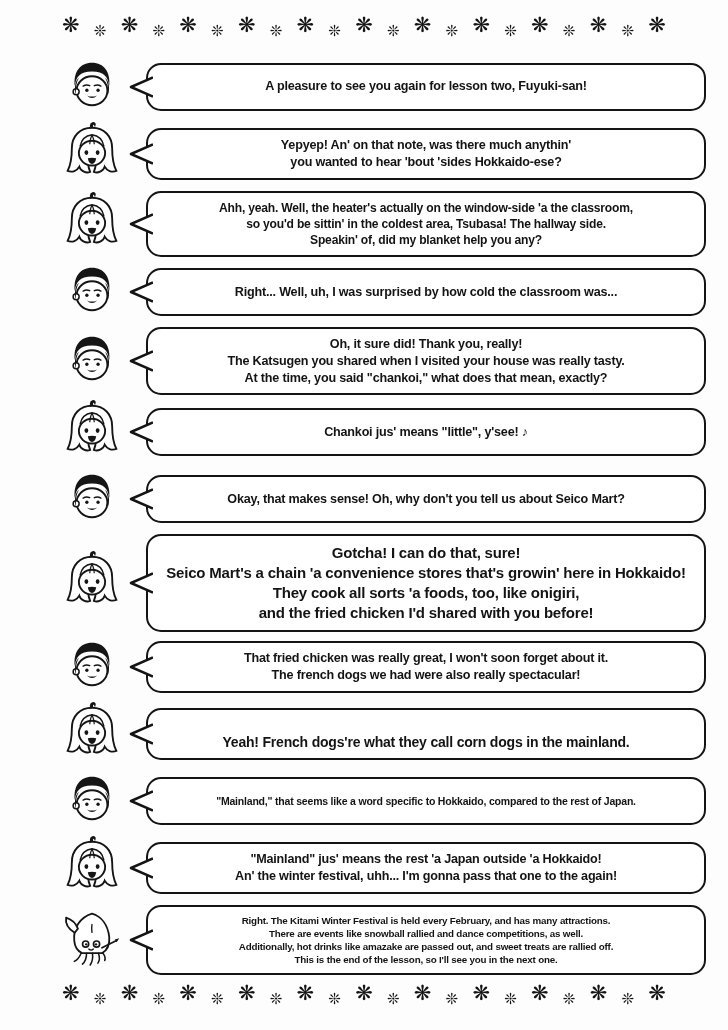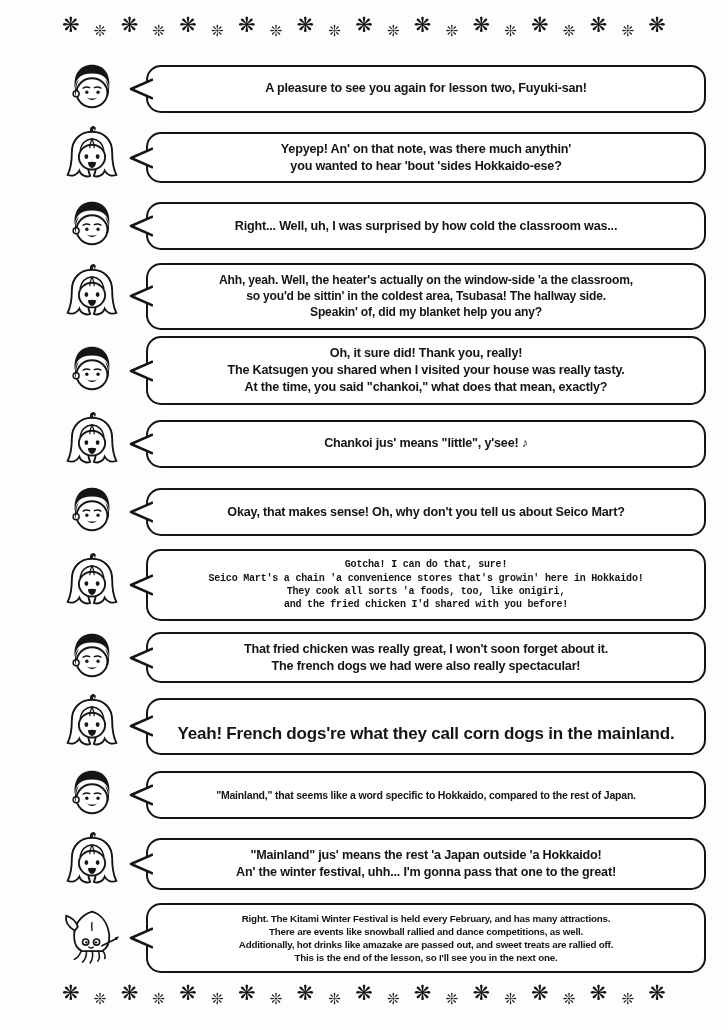--- a/index.html
+++ b/index.html
@@ -114,45 +114,20 @@
       </svg>
       <div class="btext" style="font-size: 12.6px;">
             <div class="line">Yepyep! An' on that note, was there much anythin'</div>
             <div class="line">you wanted to hear 'bout 'sides Hokkaido-ese?</div>
           </div>
     </div>
   </div>
 
   <div class="row">
     <div class="avatar">
-          <svg viewBox="0 0 60 64" width="56" height="60" xmlns="http://www.w3.org/2000/svg">
-            <ellipse cx="30" cy="36" rx="16.5" ry="15.5" fill="#fff" stroke="#151515" stroke-width="2"></ellipse>
-            <circle cx="13" cy="37" r="3.2" fill="#fff" stroke="#151515" stroke-width="1.6"></circle>
-            <path d="M30 6 C17 6 10 16 11.5 31 C13 21.5 16.5 15.5 30 15.5 C43.5 15.5 47 21.5 48.5 31 C50 16 43 6 30 6 Z" fill="#151515"></path>
-            <path d="M12 30 C11.4 34 11.8 37.5 12.8 40 C12.4 32 13.4 26 16 22 C13.6 24 12.5 26.5 12 30 Z" fill="#151515"></path>
-            <path d="M48 30 C48.6 34 48.2 37.5 47.2 40 C47.6 32 46.6 26 44 22 C46.4 24 47.5 26.5 48 30 Z" fill="#151515"></path>
-            <path d="M20.5 31 Q24 28.8 27.5 30.6" fill="none" stroke="#151515" stroke-width="1.6" stroke-linecap="round"></path>
-            <path d="M39.5 31 Q36 28.8 32.5 30.6" fill="none" stroke="#151515" stroke-width="1.6" stroke-linecap="round"></path>
-            <circle cx="24.5" cy="35.5" r="1.8" fill="#151515"></circle>
-            <circle cx="36.5" cy="35.5" r="1.8" fill="#151515"></circle>
-            <path d="M24.5 41 Q30 46.5 35.5 41 Q30 43.6 24.5 41 Z" fill="#151515"></path>
-          </svg>
-        </div>
-    <div class="bubble">
-      <svg class="tail" viewBox="0 0 26 24" xmlns="http://www.w3.org/2000/svg">
-        <path d="M26 2.5 L4 12 L26 21.5" fill="#ffffff" stroke="#141414" stroke-width="2.5" stroke-linejoin="round"></path>
-      </svg>
-      <div class="btext" style="font-size: 12.6px;">
-            <div class="line">Right... Well, uh, I was surprised by how cold the classroom was...</div>
-          </div>
-    </div>
-  </div>
-
-  <div class="row">
-    <div class="avatar">
           <svg viewBox="0 0 64 68" width="60" height="64" xmlns="http://www.w3.org/2000/svg">
             <path d="M32 6 C19 6 10.5 15 10.5 28 C10.5 39 8.5 47 6 52 C11 54 16 52 18.5 47.5 C20 52.5 26 55 30 53 C28.5 49.5 28 46.5 28 44 L36 44 C36 46.5 35.5 49.5 34 53 C38 55 44 52.5 45.5 47.5 C48 52 53 54 58 52 C55.5 47 53.5 39 53.5 28 C53.5 15 45 6 32 6 Z" fill="#fff" stroke="#151515" stroke-width="2"></path>
             <path d="M31 6 C29 0.5 36 -1 35 3 C34 0.8 31.5 1.8 32.5 5.5" fill="none" stroke="#151515" stroke-width="1.7" stroke-linecap="round"></path>
             <ellipse cx="32" cy="33" rx="14" ry="13.2" fill="#fff" stroke="#151515" stroke-width="2"></ellipse>
             <path d="M32 13.5 C24.5 14.5 20.5 19 19.2 26" fill="none" stroke="#151515" stroke-width="1.5"></path>
             <path d="M32 13.5 C39.5 14.5 43.5 19 44.8 26" fill="none" stroke="#151515" stroke-width="1.5"></path>
             <path d="M32 13.5 C30.2 17.5 29.6 20.5 29.6 23.5" fill="none" stroke="#151515" stroke-width="1.3"></path>
             <path d="M32 13.5 C33.8 17.5 34.4 20.5 34.4 23.5" fill="none" stroke="#151515" stroke-width="1.3"></path>
             <ellipse cx="26" cy="32.5" rx="2" ry="2.6" fill="#151515"></ellipse>
             <ellipse cx="38" cy="32.5" rx="2" ry="2.6" fill="#151515"></ellipse>
@@ -184,20 +159,45 @@
             <circle cx="24.5" cy="35.5" r="1.8" fill="#151515"></circle>
             <circle cx="36.5" cy="35.5" r="1.8" fill="#151515"></circle>
             <path d="M24.5 41 Q30 46.5 35.5 41 Q30 43.6 24.5 41 Z" fill="#151515"></path>
           </svg>
         </div>
     <div class="bubble">
       <svg class="tail" viewBox="0 0 26 24" xmlns="http://www.w3.org/2000/svg">
         <path d="M26 2.5 L4 12 L26 21.5" fill="#ffffff" stroke="#141414" stroke-width="2.5" stroke-linejoin="round"></path>
       </svg>
       <div class="btext" style="font-size: 12.6px;">
+            <div class="line">Right... Well, uh, I was surprised by how cold the classroom was...</div>
+          </div>
+    </div>
+  </div>
+
+  <div class="row">
+    <div class="avatar">
+          <svg viewBox="0 0 60 64" width="56" height="60" xmlns="http://www.w3.org/2000/svg">
+            <ellipse cx="30" cy="36" rx="16.5" ry="15.5" fill="#fff" stroke="#151515" stroke-width="2"></ellipse>
+            <circle cx="13" cy="37" r="3.2" fill="#fff" stroke="#151515" stroke-width="1.6"></circle>
+            <path d="M30 6 C17 6 10 16 11.5 31 C13 21.5 16.5 15.5 30 15.5 C43.5 15.5 47 21.5 48.5 31 C50 16 43 6 30 6 Z" fill="#151515"></path>
+            <path d="M12 30 C11.4 34 11.8 37.5 12.8 40 C12.4 32 13.4 26 16 22 C13.6 24 12.5 26.5 12 30 Z" fill="#151515"></path>
+            <path d="M48 30 C48.6 34 48.2 37.5 47.2 40 C47.6 32 46.6 26 44 22 C46.4 24 47.5 26.5 48 30 Z" fill="#151515"></path>
+            <path d="M20.5 31 Q24 28.8 27.5 30.6" fill="none" stroke="#151515" stroke-width="1.6" stroke-linecap="round"></path>
+            <path d="M39.5 31 Q36 28.8 32.5 30.6" fill="none" stroke="#151515" stroke-width="1.6" stroke-linecap="round"></path>
+            <circle cx="24.5" cy="35.5" r="1.8" fill="#151515"></circle>
+            <circle cx="36.5" cy="35.5" r="1.8" fill="#151515"></circle>
+            <path d="M24.5 41 Q30 46.5 35.5 41 Q30 43.6 24.5 41 Z" fill="#151515"></path>
+          </svg>
+        </div>
+    <div class="bubble">
+      <svg class="tail" viewBox="0 0 26 24" xmlns="http://www.w3.org/2000/svg">
+        <path d="M26 2.5 L4 12 L26 21.5" fill="#ffffff" stroke="#141414" stroke-width="2.5" stroke-linejoin="round"></path>
+      </svg>
+      <div class="btext" style="font-size: 12.6px;">
             <div class="line">Oh, it sure did! Thank you, really!</div>
             <div class="line">The Katsugen you shared when I visited your house was really tasty.</div>
             <div class="line">At the time, you said "chankoi," what does that mean, exactly?</div>
           </div>
     </div>
   </div>
 
   <div class="row">
     <div class="avatar">
           <svg viewBox="0 0 64 68" width="60" height="64" xmlns="http://www.w3.org/2000/svg">
@@ -260,21 +260,21 @@
             <path d="M32 13.5 C33.8 17.5 34.4 20.5 34.4 23.5" fill="none" stroke="#151515" stroke-width="1.3"></path>
             <ellipse cx="26" cy="32.5" rx="2" ry="2.6" fill="#151515"></ellipse>
             <ellipse cx="38" cy="32.5" rx="2" ry="2.6" fill="#151515"></ellipse>
             <path d="M27.5 38.5 Q32 37.6 36.5 38.5 Q35.4 44.6 32 44.6 Q28.6 44.6 27.5 38.5 Z" fill="#151515"></path>
           </svg>
         </div>
     <div class="bubble">
       <svg class="tail" viewBox="0 0 26 24" xmlns="http://www.w3.org/2000/svg">
         <path d="M26 2.5 L4 12 L26 21.5" fill="#ffffff" stroke="#141414" stroke-width="2.5" stroke-linejoin="round"></path>
       </svg>
-      <div class="btext" style="font-size: 10px; font-family: Liberation Mono, monospace;">
+      <div class="btext" style="font-size: 15px;">
             <div class="line">Gotcha! I can do that, sure!</div>
             <div class="line">Seico Mart's a chain 'a convenience stores that's growin' here in Hokkaido!</div>
             <div class="line">They cook all sorts 'a foods, too, like onigiri,</div>
             <div class="line">and the fried chicken I'd shared with you before!</div>
           </div>
     </div>
   </div>
 
   <div class="row">
     <div class="avatar">
@@ -314,21 +314,21 @@
             <path d="M32 13.5 C33.8 17.5 34.4 20.5 34.4 23.5" fill="none" stroke="#151515" stroke-width="1.3"></path>
             <ellipse cx="26" cy="32.5" rx="2" ry="2.6" fill="#151515"></ellipse>
             <ellipse cx="38" cy="32.5" rx="2" ry="2.6" fill="#151515"></ellipse>
             <path d="M27.5 38.5 Q32 37.6 36.5 38.5 Q35.4 44.6 32 44.6 Q28.6 44.6 27.5 38.5 Z" fill="#151515"></path>
           </svg>
         </div>
     <div class="bubble">
       <svg class="tail" viewBox="0 0 26 24" xmlns="http://www.w3.org/2000/svg">
         <path d="M26 2.5 L4 12 L26 21.5" fill="#ffffff" stroke="#141414" stroke-width="2.5" stroke-linejoin="round"></path>
       </svg>
-      <div class="btext" style="font-size: 17px; margin-top: 16px;">
+      <div class="btext" style="font-size: 14px; margin-top: 16px;">
             <div class="line">Yeah! French dogs're what they call corn dogs in the mainland.</div>
           </div>
     </div>
   </div>
 
   <div class="row">
     <div class="avatar">
           <svg viewBox="0 0 60 64" width="56" height="60" xmlns="http://www.w3.org/2000/svg">
             <ellipse cx="30" cy="36" rx="16.5" ry="15.5" fill="#fff" stroke="#151515" stroke-width="2"></ellipse>
             <circle cx="13" cy="37" r="3.2" fill="#fff" stroke="#151515" stroke-width="1.6"></circle>
@@ -366,21 +366,21 @@
             <ellipse cx="38" cy="32.5" rx="2" ry="2.6" fill="#151515"></ellipse>
             <path d="M27.5 38.5 Q32 37.6 36.5 38.5 Q35.4 44.6 32 44.6 Q28.6 44.6 27.5 38.5 Z" fill="#151515"></path>
           </svg>
         </div>
     <div class="bubble">
       <svg class="tail" viewBox="0 0 26 24" xmlns="http://www.w3.org/2000/svg">
         <path d="M26 2.5 L4 12 L26 21.5" fill="#ffffff" stroke="#141414" stroke-width="2.5" stroke-linejoin="round"></path>
       </svg>
       <div class="btext" style="font-size: 12.6px;">
             <div class="line">"Mainland" jus' means the rest 'a Japan outside 'a Hokkaido!</div>
-            <div class="line">An' the winter festival, uhh... I'm gonna pass that one to the great!</div>
+            <div class="line">An' the winter festival, uhh... I'm gonna pass that one to the again!</div>
           </div>
     </div>
   </div>
 
   <div class="row">
     <div class="avatar">
           <svg viewBox="0 0 66 62" width="62" height="58" xmlns="http://www.w3.org/2000/svg">
             <path d="M33 2 C20 6 12 18 13.5 32 C14 38 17 43 22 45.5 L44 45.5 C49.5 42.5 52.5 36 52 28 C50.5 14 43 5 33 2 Z" fill="#fff" stroke="#151515" stroke-width="2"></path>
             <path d="M14 23 C7 19 3.5 13 4.5 6.5 C10.5 8.5 15.5 13 17.5 18.5 Z" fill="#fff" stroke="#151515" stroke-width="2" stroke-linejoin="round"></path>
             <path d="M33 14 C32.4 17 32.4 19.5 33 22.5" fill="none" stroke="#151515" stroke-width="1.5" stroke-linecap="round"></path>

